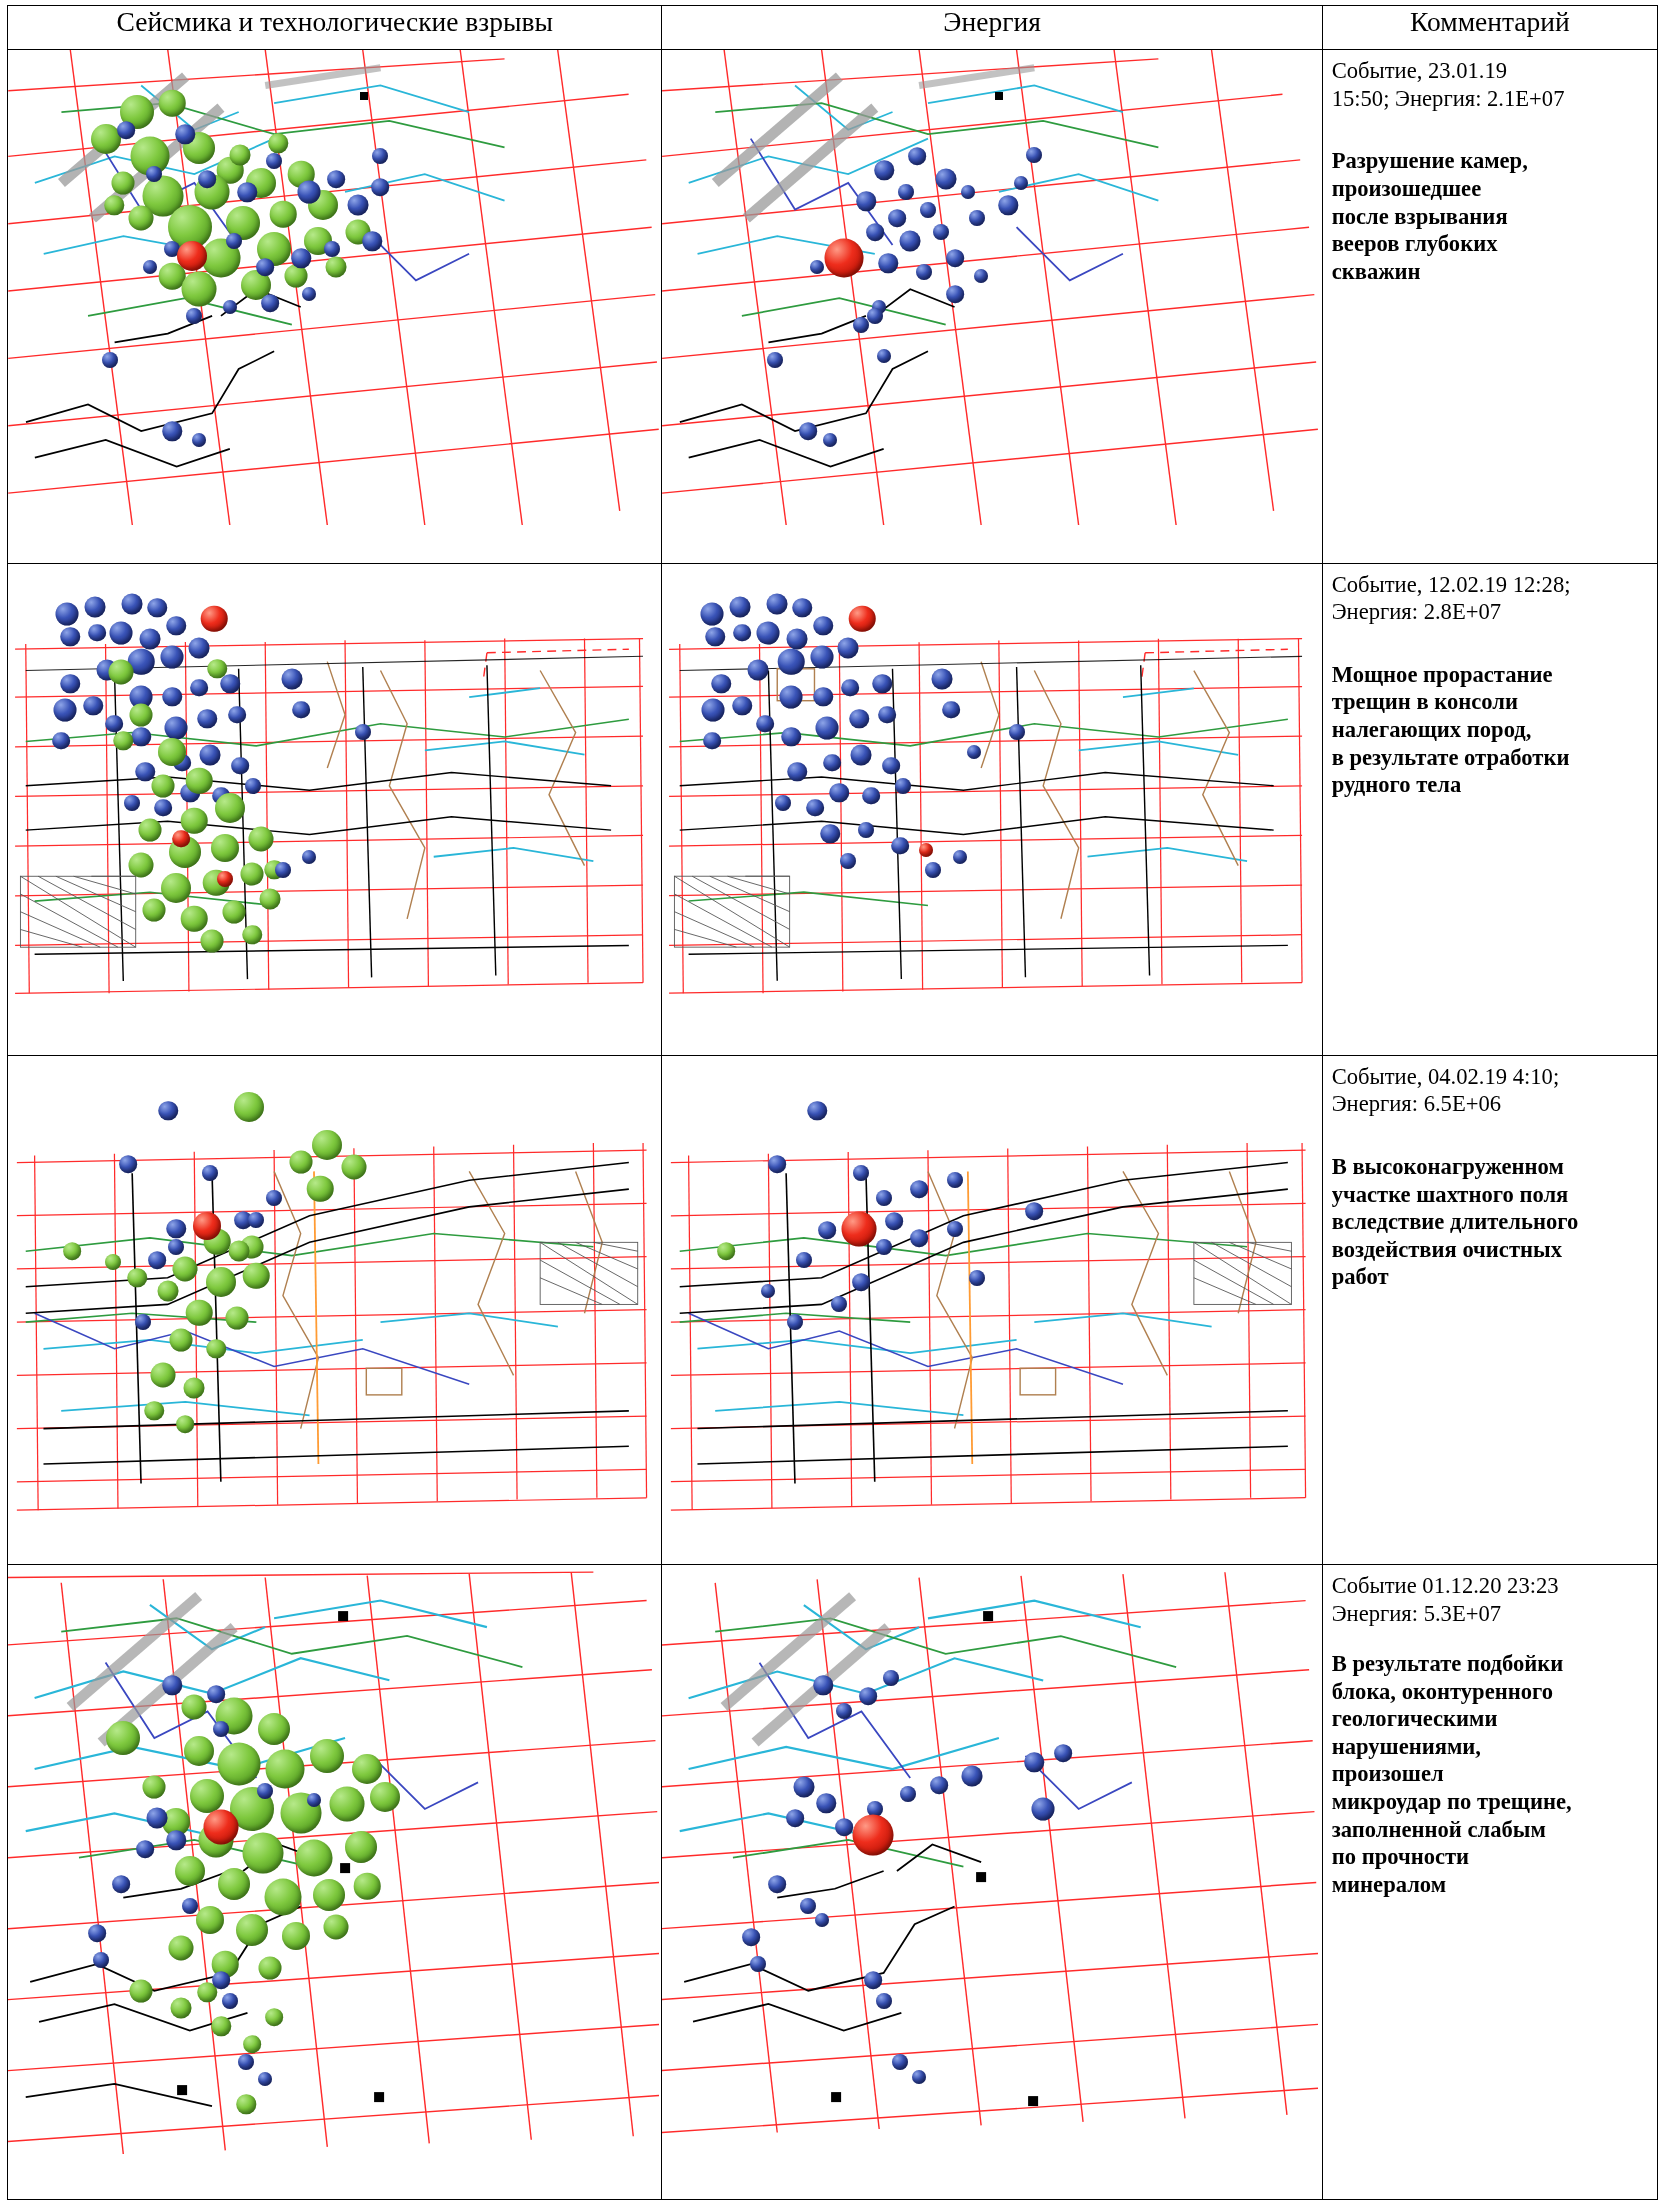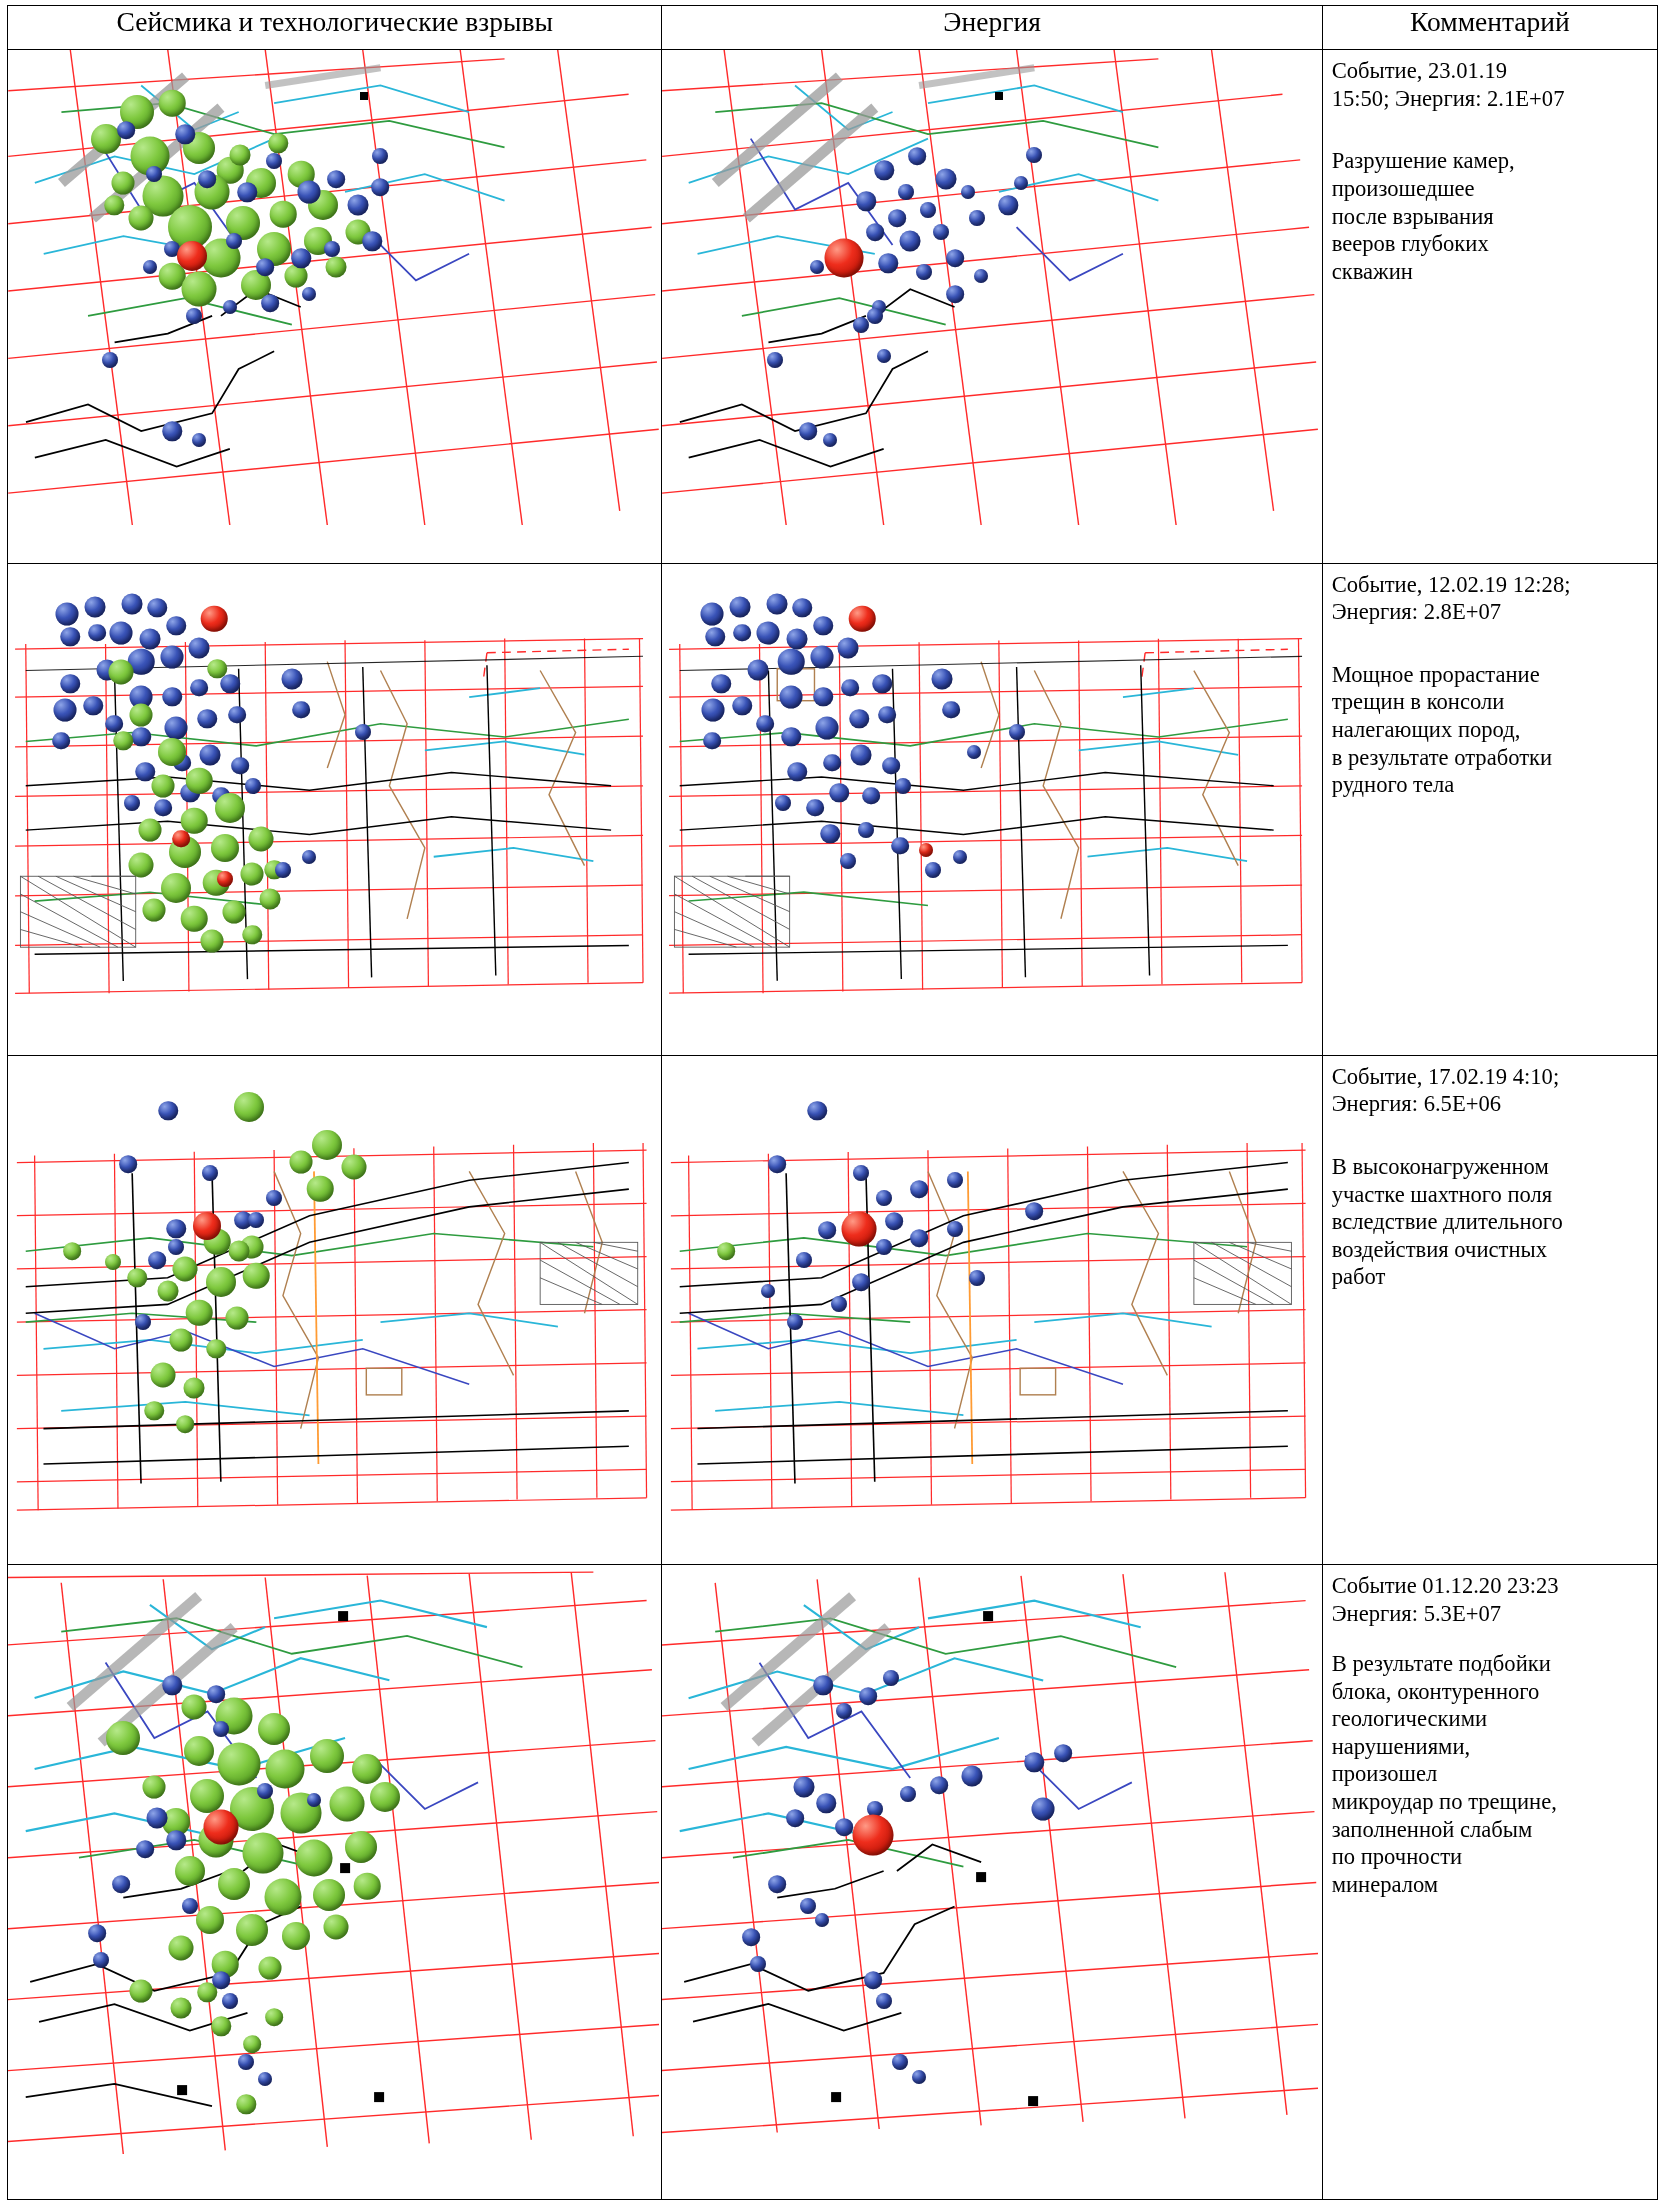--- a/index.html
+++ b/index.html
@@ -45,21 +45,21 @@
     position: relative;
     overflow: hidden;
     background: #ffffff;
   }
   .comment {
     font-size: 22.6px;
     line-height: 1.22;
     padding: 7px 5.3px 7px 8.9px;
   }
   .comment .meta { white-space: pre-line; }
-  .comment .body { white-space: pre-line; }
+  .comment .body { white-space: pre-line; font-weight: bold; }
   .gap { height: 35px; }
   .gap-sm { height: 23px; }
 
   
   .map {
     position: relative;
     width: 100%;
     height: 100%;
     overflow: hidden;
   }
@@ -738,21 +738,21 @@
           <div class="ball b-blue" style="left:106px;top:235px;width:14px;height:14px;"></div>
           <div class="ball b-blue" style="left:372px;top:155px;width:17.7px;height:17.7px;"></div>
           <div class="ball b-blue" style="left:315px;top:222px;width:16px;height:16px;"></div>
           <div class="ball b-red" style="left:197px;top:173px;width:35px;height:35px;"></div>
           <div class="ball b-green" style="left:64px;top:195px;width:17.7px;height:17.7px;"></div>
         </div>
       </div>
     </td>
     <td>
       <div class="comment">
-        <div class="meta">Событие, 17.02.19 4:10;
+        <div class="meta">Событие, 04.02.19 4:10;
 Энергия: 6.5E+06</div>
         <div class="gap"></div>
         <div class="body">В высоконагруженном
 участке шахтного поля
 вследствие длительного
 воздействия очистных
 работ</div>
       </div>
     </td>
   </tr>

